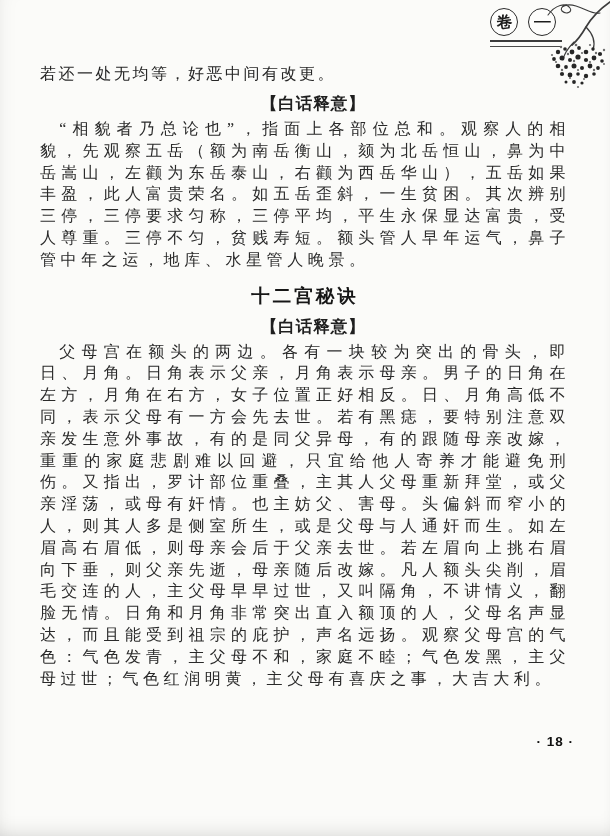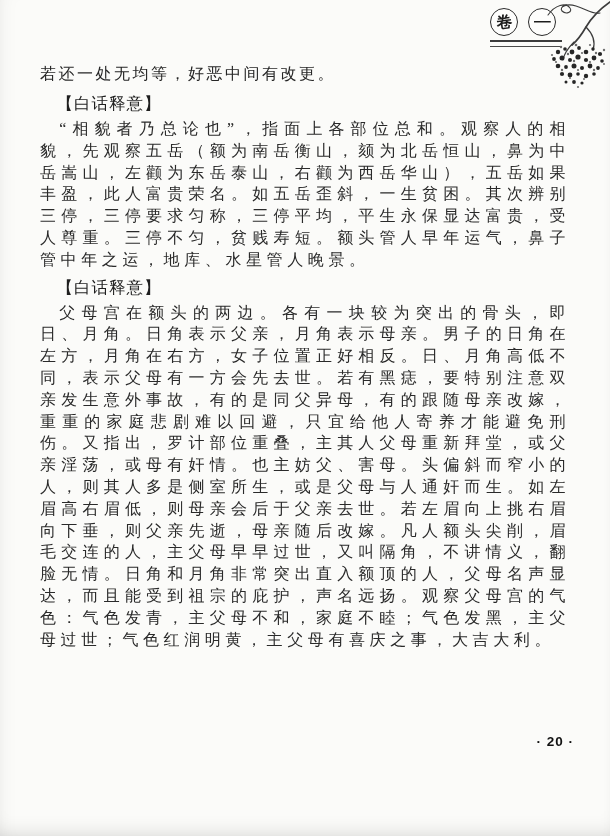--- a/index.html
+++ b/index.html
@@ -37,21 +37,21 @@
 
   
   .content{position:absolute;left:40px;right:40px;top:64px;}
   .verse{
     margin:0 0 8px 0;
     font-size:16px;letter-spacing:2.5px;
   }
   .sub{
     margin:6px 0 3px 0;text-indent:1em;
     font-family:"Liberation Sans","DejaVu Sans",sans-serif;
-    font-weight:normal;font-size:16.5px;letter-spacing:1px;color:#1f1f1f;
+    font-weight:bold;font-size:16.5px;letter-spacing:1px;color:#1f1f1f;text-align:center;
   }
   .para{
     margin:2px 0 0 0;
     font-size:16px;line-height:21.8px;letter-spacing:4.6px;
     text-align:justify;text-indent:1.2em;color:#2a2a2a;
   }
   .heading{
     margin:12px 0 8px 0;text-align:center;
     font-family:"Liberation Sans","DejaVu Sans",sans-serif;
     font-weight:bold;font-size:18.5px;letter-spacing:3px;color:#161616;
@@ -139,20 +139,21 @@
         <circle cx="60" cy="87" r="1.1"></circle>
     </g>
   </svg>
 
   <div class="content">
     <p class="verse">若还一处无均等，好恶中间有改更。</p>
 
     <h3 class="sub">【白话释意】</h3>
     <p class="para">“相貌者乃总论也”，指面上各部位总和。观察人的相貌，先观察五岳（额为南岳衡山，颏为北岳恒山，鼻为中岳嵩山，左颧为东岳泰山，右颧为西岳华山），五岳如果丰盈，此人富贵荣名。如五岳歪斜，一生贫困。其次辨别三停，三停要求匀称，三停平均，平生永保显达富贵，受人尊重。三停不匀，贫贱寿短。额头管人早年运气，鼻子管中年之运，地库、水星管人晚景。</p>
 
+    <h2 class="heading">十二宫秘诀</h2>
 
     <h3 class="sub">【白话释意】</h3>
     <p class="para">父母宫在额头的两边。各有一块较为突出的骨头，即日、月角。日角表示父亲，月角表示母亲。男子的日角在左方，月角在右方，女子位置正好相反。日、月角高低不同，表示父母有一方会先去世。若有黑痣，要特别注意双亲发生意外事故，有的是同父异母，有的跟随母亲改嫁，重重的家庭悲剧难以回避，只宜给他人寄养才能避免刑伤。又指出，罗计部位重叠，主其人父母重新拜堂，或父亲淫荡，或母有奸情。也主妨父、害母。头偏斜而窄小的人，则其人多是侧室所生，或是父母与人通奸而生。如左眉高右眉低，则母亲会后于父亲去世。若左眉向上挑右眉向下垂，则父亲先逝，母亲随后改嫁。凡人额头尖削，眉毛交连的人，主父母早早过世，又叫隔角，不讲情义，翻脸无情。日角和月角非常突出直入额顶的人，父母名声显达，而且能受到祖宗的庇护，声名远扬。观察父母宫的气色：气色发青，主父母不和，家庭不睦；气色发黑，主父母过世；气色红润明黄，主父母有喜庆之事，大吉大利。</p>
   </div>
 
-  <div class="pagenum">· 20 ·</div>
+  <div class="pagenum">· 18 ·</div>
 
 </div>
 
 </body></html>

